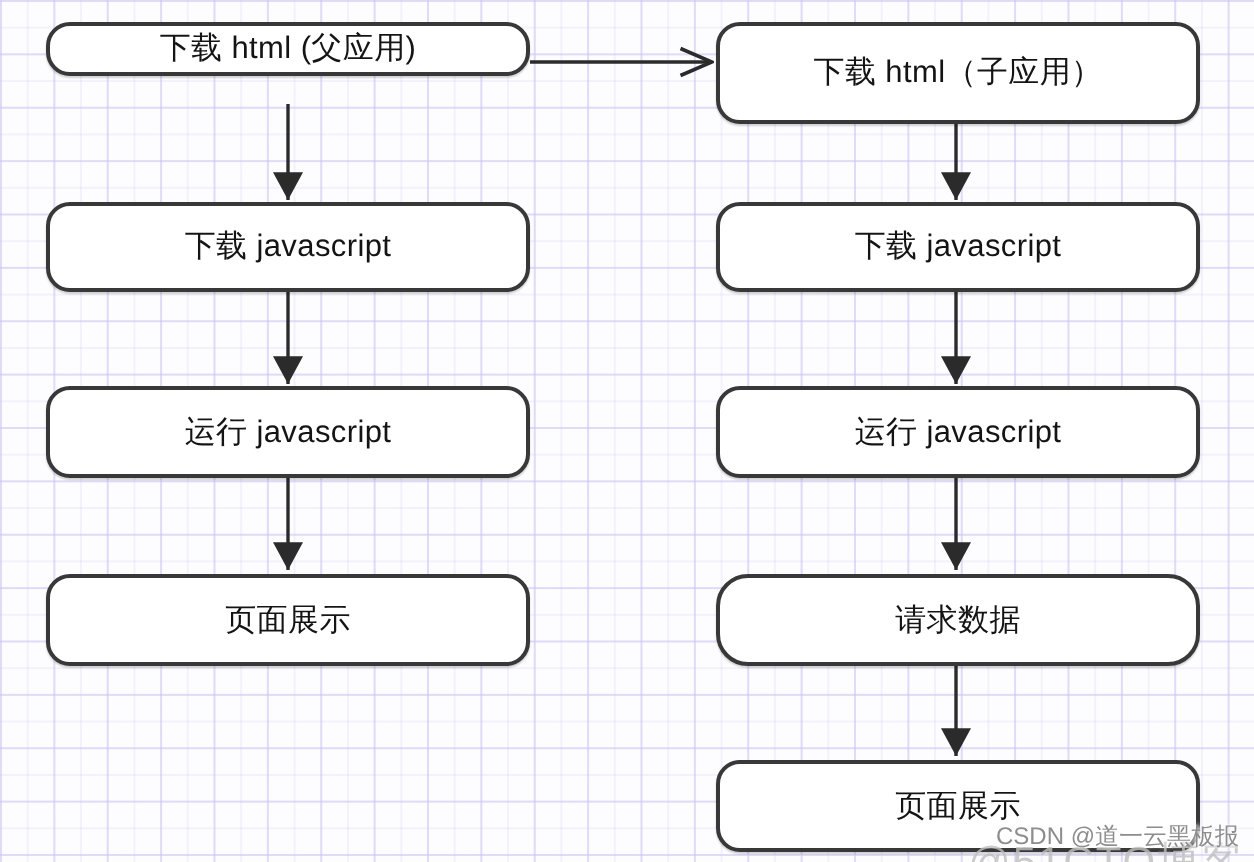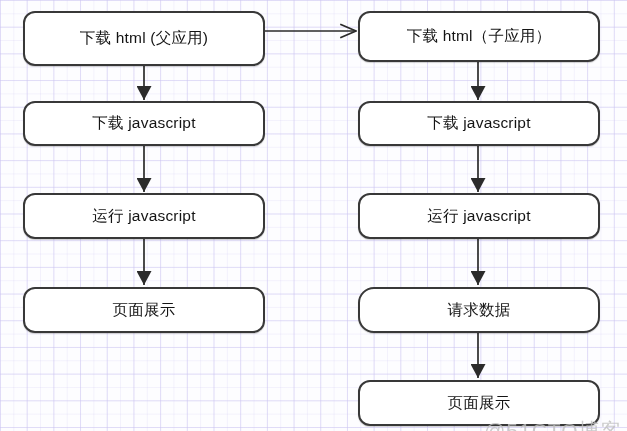--- a/index.html
+++ b/index.html
@@ -84,21 +84,22 @@
       <line x1="144" y1="146" x2="144" y2="192" stroke="#2b2b2b" stroke-width="1.7" marker-end="url(#head-filled)"></line>
       <line x1="144" y1="239" x2="144" y2="285" stroke="#2b2b2b" stroke-width="1.7" marker-end="url(#head-filled)"></line>
       <line x1="478" y1="52" x2="478" y2="100" stroke="#2b2b2b" stroke-width="1.7" marker-end="url(#head-filled)"></line>
       <line x1="478" y1="146" x2="478" y2="192" stroke="#2b2b2b" stroke-width="1.7" marker-end="url(#head-filled)"></line>
       <line x1="478" y1="239" x2="478" y2="285" stroke="#2b2b2b" stroke-width="1.7" marker-end="url(#head-filled)"></line>
       <line x1="478" y1="333" x2="478" y2="378" stroke="#2b2b2b" stroke-width="1.7" marker-end="url(#head-filled)"></line>
       <line x1="265" y1="31" x2="356" y2="31" stroke="#2b2b2b" stroke-width="1.7" marker-end="url(#head-open)"></line>
     </svg>
 
   <div class="watermark-big">@51CTO博客</div>
-<div class="node" style="left: 23px; top: 11px; width: 242px; height: 55px;">
+  <div class="watermark-small">CSDN @道一云黑板报</div>
+<div class="node" style="left: 23px; top: 11px; width: 242px; height: 27px;">
       <span>下载 html (父应用)</span>
     </div>
     <div class="node" style="left: 23px; top: 101px; width: 242px; height: 45px;">
       <span>下载 javascript</span>
     </div>
     <div class="node" style="left: 23px; top: 193px; width: 242px; height: 46px;">
       <span>运行 javascript</span>
     </div>
     <div class="node" style="left: 23px; top: 287px; width: 242px; height: 46px;">
       <span>页面展示</span>

